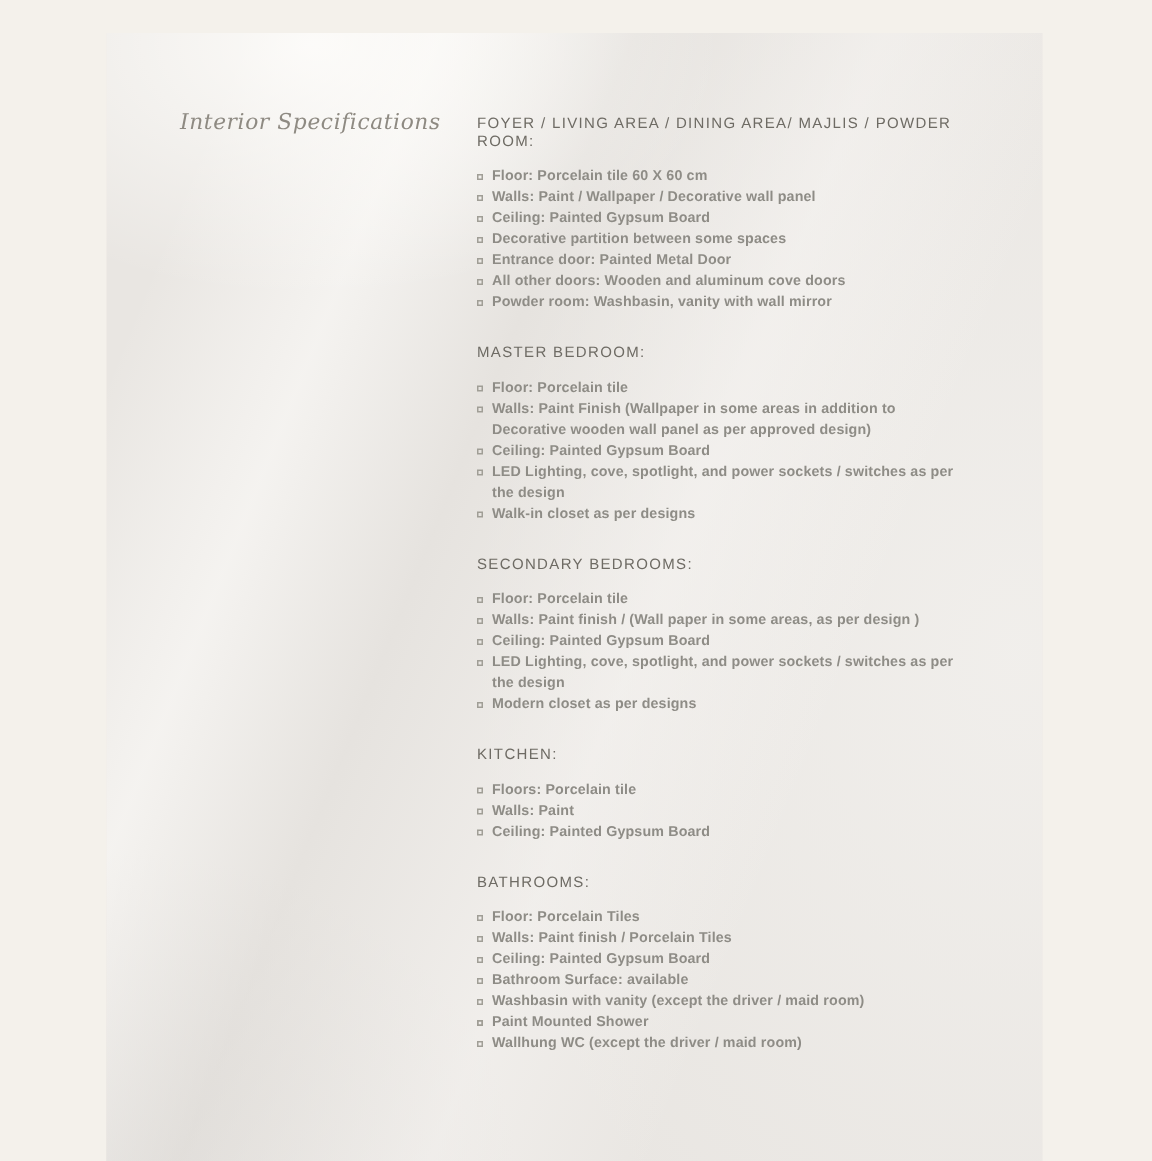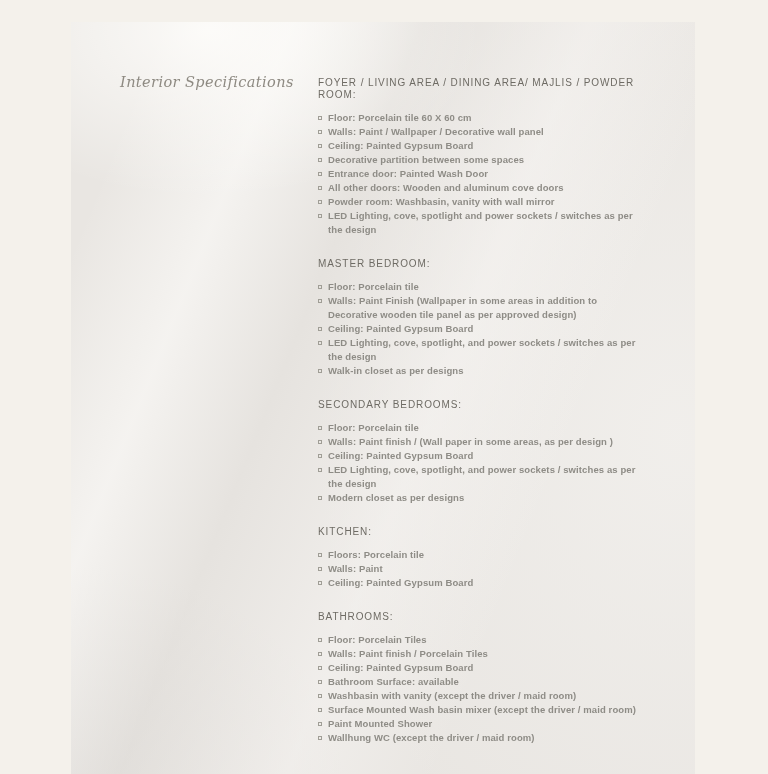--- a/index.html
+++ b/index.html
@@ -84,32 +84,31 @@
 
     <div class="content-col">
 
       <section class="spec-section">
         <h3>FOYER / LIVING AREA / DINING AREA/ MAJLIS / POWDER ROOM:</h3>
         <ul class="spec-list">
             <li><span class="bullet"></span><span>Floor: Porcelain tile 60 X 60 cm</span></li>
             <li><span class="bullet"></span><span>Walls: Paint / Wallpaper / Decorative wall panel</span></li>
             <li><span class="bullet"></span><span>Ceiling: Painted Gypsum Board</span></li>
             <li><span class="bullet"></span><span>Decorative partition between some spaces</span></li>
-            <li><span class="bullet"></span><span>Entrance door: Painted Wash Door</span></li>
+            <li><span class="bullet"></span><span>Entrance door: Painted Metal Door</span></li>
             <li><span class="bullet"></span><span>All other doors: Wooden and aluminum cove doors</span></li>
             <li><span class="bullet"></span><span>Powder room: Washbasin, vanity with wall mirror</span></li>
-            <li><span class="bullet"></span><span>LED Lighting, cove, spotlight and power sockets / switches as per the design</span></li>
           </ul>
       </section>
 
       <section class="spec-section">
         <h3>MASTER BEDROOM:</h3>
         <ul class="spec-list">
             <li><span class="bullet"></span><span>Floor: Porcelain tile</span></li>
-            <li><span class="bullet"></span><span>Walls: Paint Finish (Wallpaper in some areas in addition to Decorative wooden tile panel as per approved design)</span></li>
+            <li><span class="bullet"></span><span>Walls: Paint Finish (Wallpaper in some areas in addition to Decorative wooden wall panel as per approved design)</span></li>
             <li><span class="bullet"></span><span>Ceiling: Painted Gypsum Board</span></li>
             <li><span class="bullet"></span><span>LED Lighting, cove, spotlight, and power sockets / switches as per the design</span></li>
             <li><span class="bullet"></span><span>Walk-in closet as per designs</span></li>
           </ul>
       </section>
 
       <section class="spec-section">
         <h3>SECONDARY BEDROOMS:</h3>
         <ul class="spec-list">
             <li><span class="bullet"></span><span>Floor: Porcelain tile</span></li>
@@ -130,21 +129,21 @@
       </section>
 
       <section class="spec-section">
         <h3>BATHROOMS:</h3>
         <ul class="spec-list">
             <li><span class="bullet"></span><span>Floor: Porcelain Tiles</span></li>
             <li><span class="bullet"></span><span>Walls: Paint finish / Porcelain Tiles</span></li>
             <li><span class="bullet"></span><span>Ceiling: Painted Gypsum Board</span></li>
             <li><span class="bullet"></span><span>Bathroom Surface: available</span></li>
             <li><span class="bullet"></span><span>Washbasin with vanity (except the driver / maid room)</span></li>
-            <li><span class="bullet"></span><span>Surface Mounted Wash basin  mixer (except the driver / maid room)</span></li>
+            <li><span class="bullet"></span></li>
             <li><span class="bullet"></span><span>Paint Mounted Shower</span></li>
             <li><span class="bullet"></span><span>Wallhung WC (except the driver / maid room)</span></li>
             <li></li>
           </ul>
       </section>
 
     </div>
   </div>
 </div>
 

